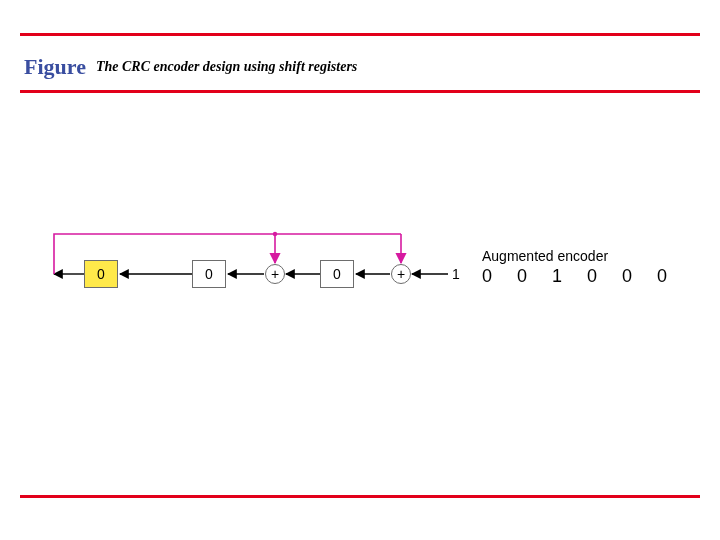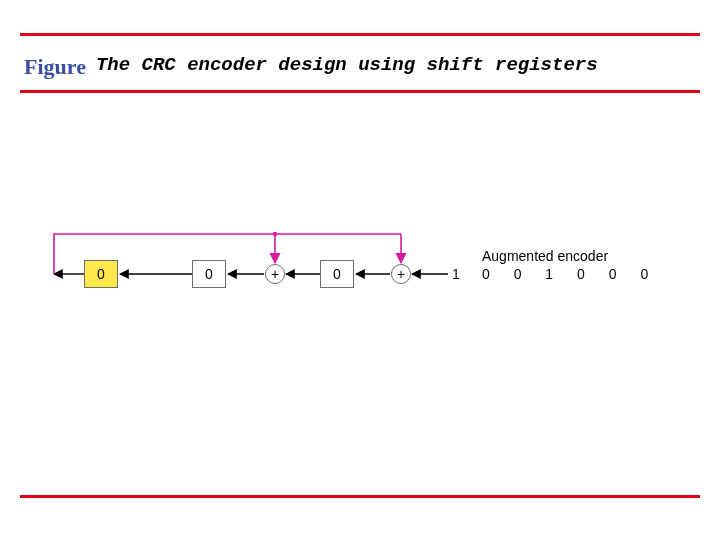--- a/index.html
+++ b/index.html
@@ -17,34 +17,34 @@
     left: 20px;
     right: 20px;
     height: 3px;
     background: #e2001a;
   }
   .title-row {
     position: absolute;
     left: 24px;
     top: 54px;
     display: flex;
-    align-items: flex-start;
+    align-items: center;
     gap: 10px;
   }
   .figure-word {
     font-family: Georgia, 'Times New Roman', serif;
     font-weight: bold;
     font-size: 22px;
     color: #3a4ea0;
   }
   .figure-caption {
-    font-family: Liberation Mono, monospace;
+    font-family: Liberation Serif, serif;
     font-weight: bold;
     font-style: italic;
-    font-size: 19px;
+    font-size: 14px;
     color: #000;
   }
   .diagram {
     position: absolute;
     left: 20px;
     top: 220px;
     width: 680px;
     height: 120px;
   }
   .reg {
@@ -81,21 +81,21 @@
   }
   .label-text {
     position: absolute;
     font-family: Arial, sans-serif;
     font-size: 14px;
     color: #000;
   }
   .bit-seq {
     position: absolute;
     font-family: Arial, sans-serif;
-    font-size: 14px;
+    font-size: 18px;
     color: #000;
     letter-spacing: 10px;
   }
   svg.wires {
     position: absolute;
     left: 0; top: 0;
     width: 680px;
     height: 120px;
     overflow: visible;
   }

